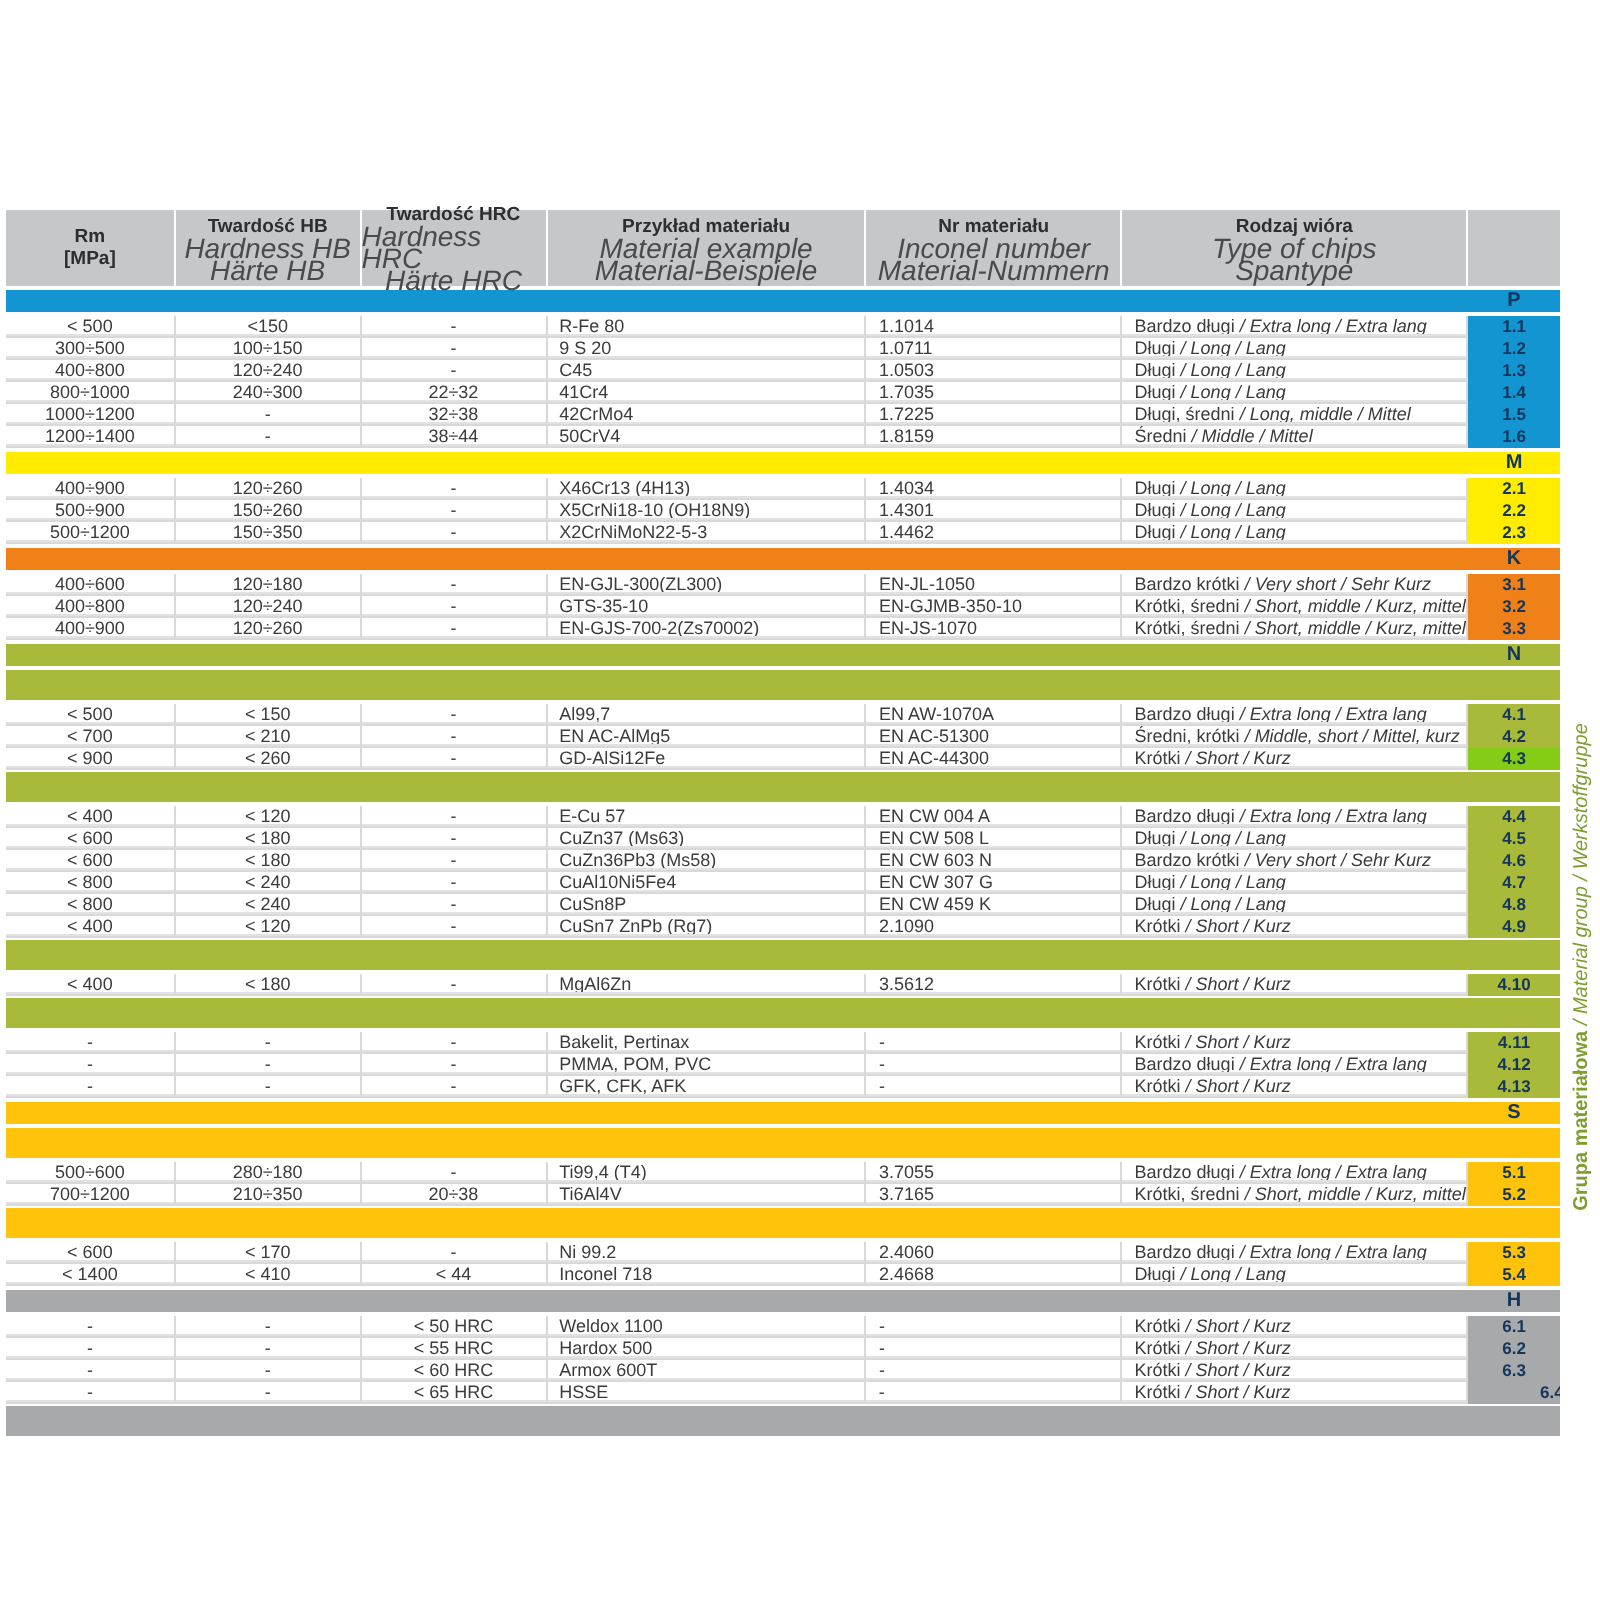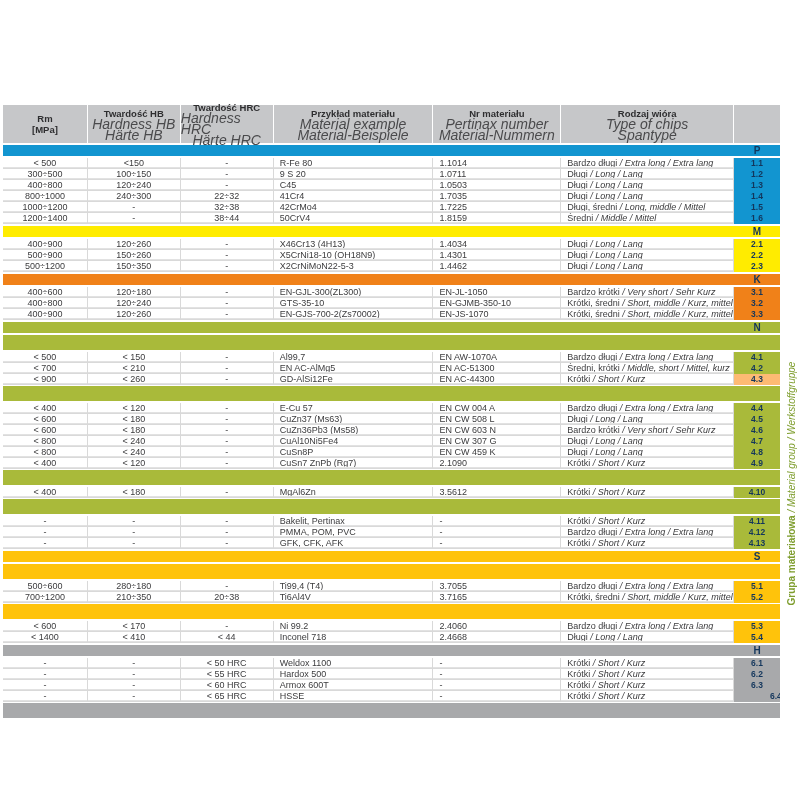--- a/index.html
+++ b/index.html
@@ -75,21 +75,21 @@
             <div class="i">Hardness HRC</div>
             <div class="i">Härte HRC</div>
           </div>
           <div class="hcell c-ex" style="background: rgb(198, 199, 201);">
             <div class="b">Przykład materiału</div>
             <div class="i">Material example</div>
             <div class="i">Material-Beispiele</div>
           </div>
           <div class="hcell c-nr" style="background: rgb(198, 199, 201);">
             <div class="b">Nr materiału</div>
-            <div class="i">Pertinax number</div>
+            <div class="i">Inconel number</div>
             <div class="i">Material-Nummern</div>
           </div>
           <div class="hcell c-ch" style="background: rgb(198, 199, 201);">
             <div class="b">Rodzaj wióra</div>
             <div class="i">Type of chips</div>
             <div class="i">Spantype</div>
           </div>
           <div class="hcell c-id" style="background: rgb(198, 199, 201);"></div>
         </div>
       </div>
@@ -237,21 +237,21 @@
           <div class="cell c-ch left"><span>Średni, krótki</span><i> / Middle, short / Mittel, kurz</i></div>
           <div class="cell c-id idcell" style="background: rgb(169, 186, 58);">4.2</div>
         </div>
         <div class="trow drow">
           <div class="cell c-rm center">&lt; 900</div>
           <div class="cell c-hb center">&lt; 260</div>
           <div class="cell c-hrc center">-</div>
           <div class="cell c-ex left">GD-AlSi12Fe</div>
           <div class="cell c-nr left">EN AC-44300</div>
           <div class="cell c-ch left"><span>Krótki</span><i> / Short / Kurz</i></div>
-          <div class="cell c-id idcell" style="background: #fdba74;">4.3</div>
+          <div class="cell c-id idcell" style="background: #84cc16;">4.3</div>
         </div>
         <div class="sep" style="background: rgb(169, 186, 58);"></div>
         <div class="trow drow">
           <div class="cell c-rm center">&lt; 400</div>
           <div class="cell c-hb center">&lt; 120</div>
           <div class="cell c-hrc center">-</div>
           <div class="cell c-ex left">E-Cu 57</div>
           <div class="cell c-nr left">EN CW 004 A</div>
           <div class="cell c-ch left"><span>Bardzo długi</span><i> / Extra long / Extra lang</i></div>
           <div class="cell c-id idcell" style="background: rgb(169, 186, 58);">4.4</div>

